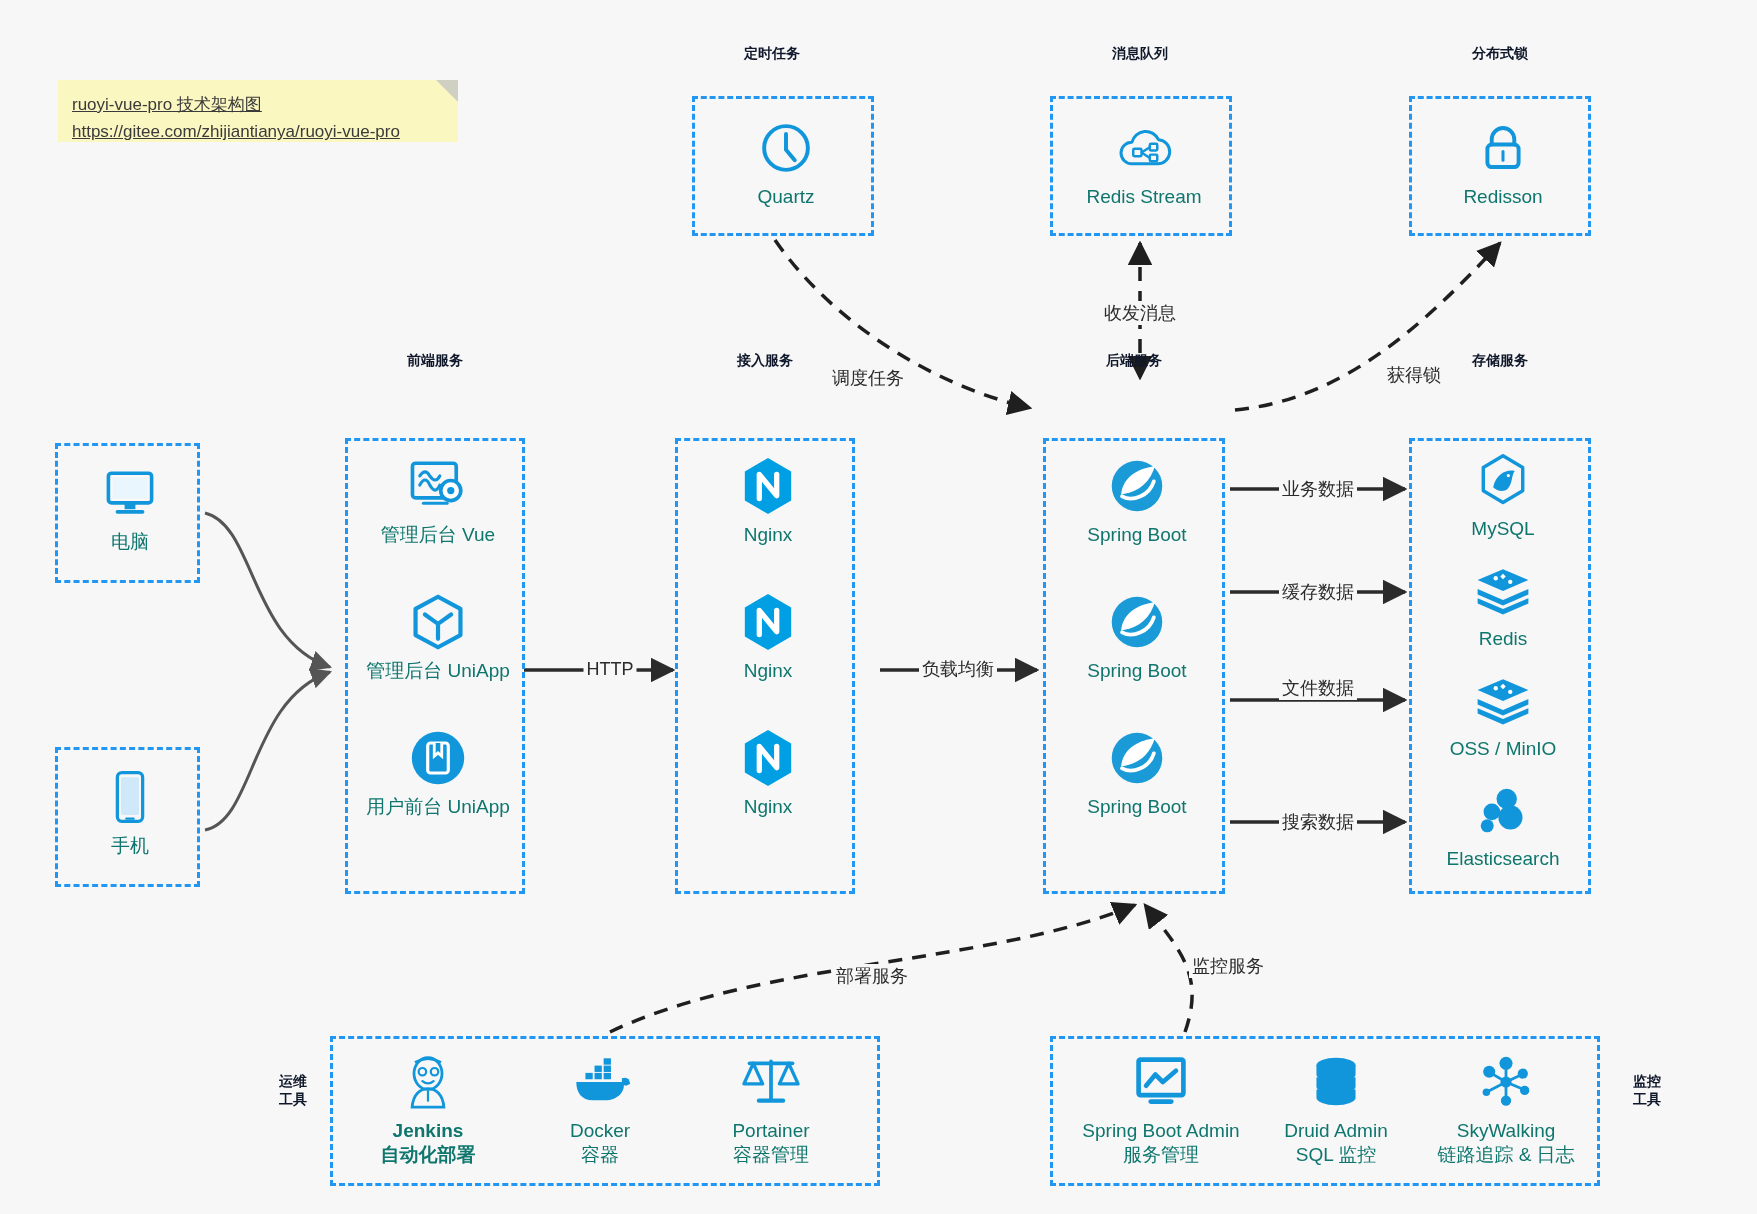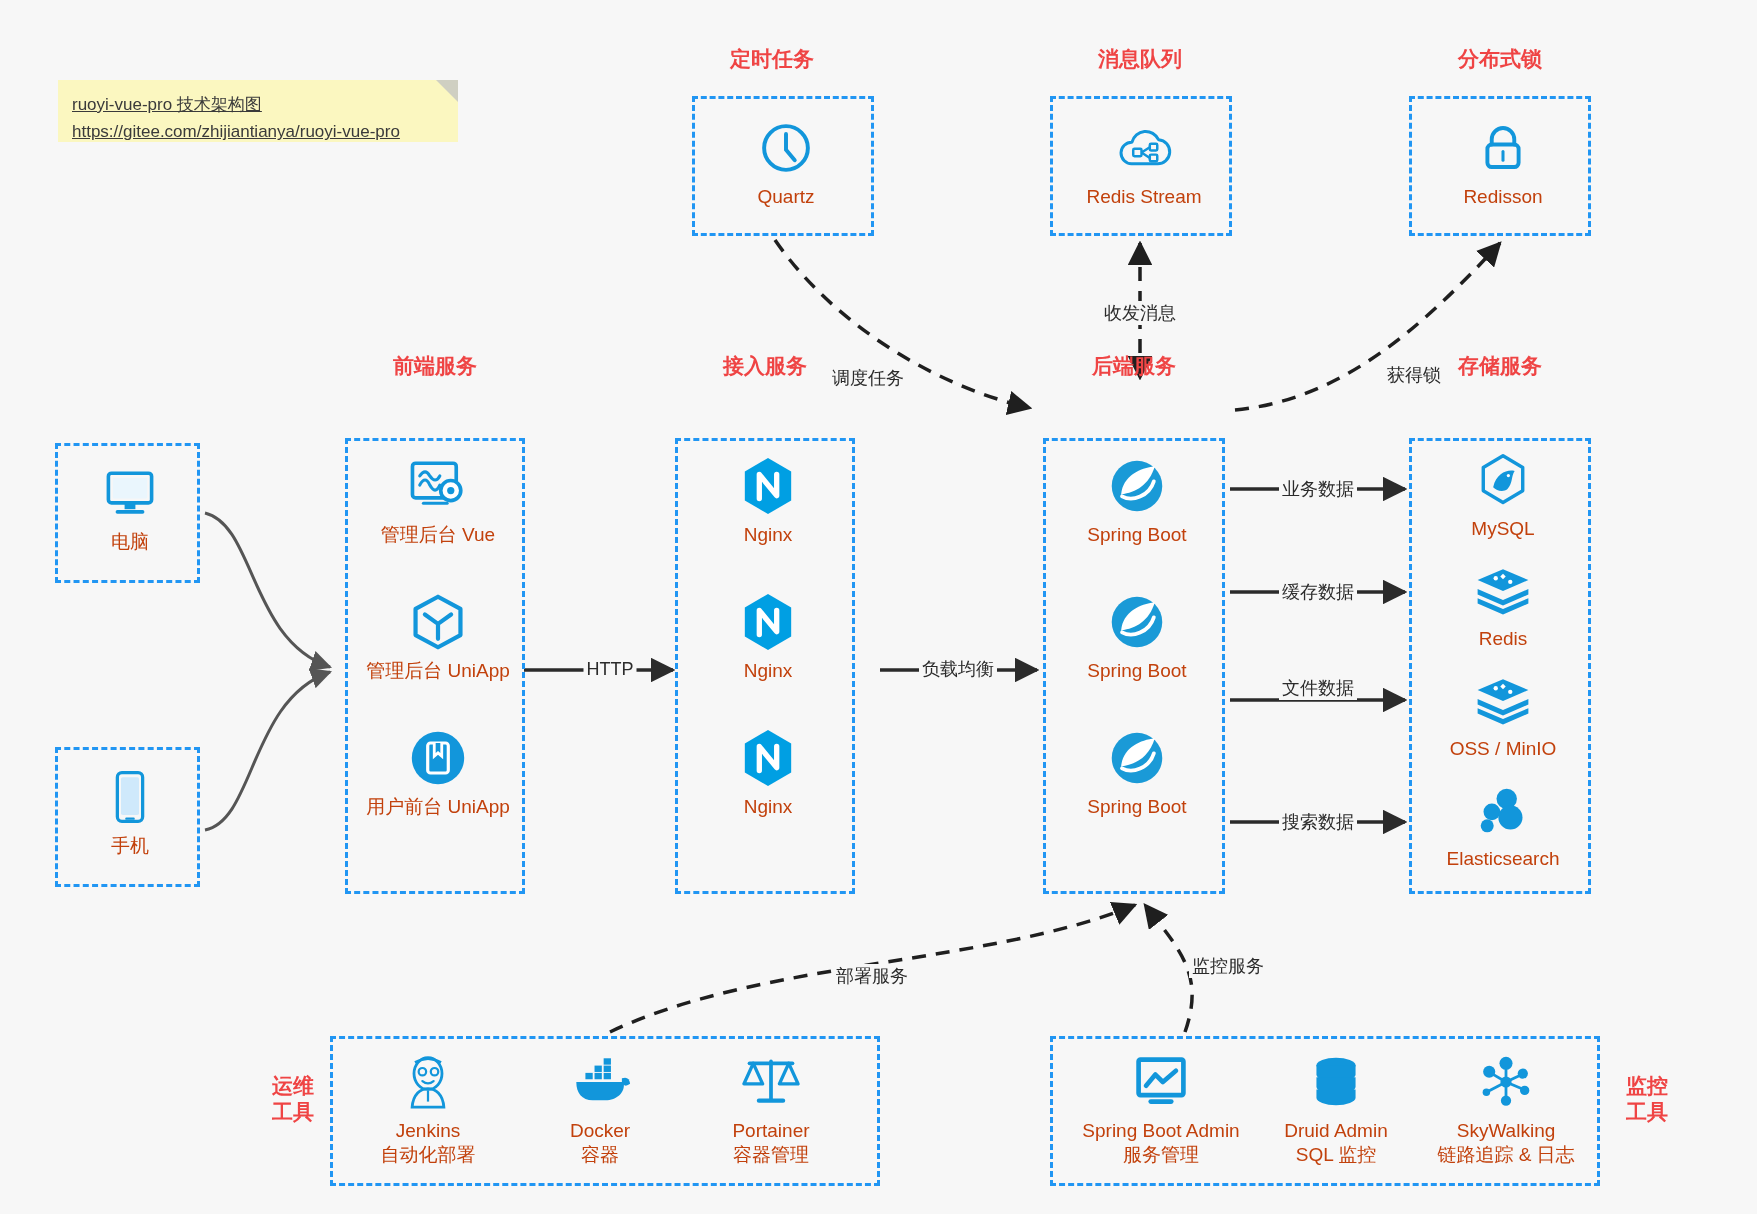--- a/index.html
+++ b/index.html
@@ -38,36 +38,36 @@
 
   
   .group {
     position: absolute;
     border: 3px dashed #2196f3;
     background: transparent;
     box-sizing: border-box;
   }
   .group-title {
     position: absolute;
-    color: #ef4444;
+    color: #0f172a;
     font-weight: bold;
-    font-size: 21px;
+    font-size: 14px;
     white-space: nowrap;
     text-align: center;
   }
   .group-title.side {
     line-height: 1.25;
   }
 
   
   .node {
     position: absolute;
     text-align: center;
     width: 160px;
-    color: #c2410c;
+    color: #0f766e;
   }
   .node .icon {
     height: 62px;
     display: flex;
     align-items: center;
     justify-content: center;
   }
   .node .label {
     margin-top: 6px;
     font-size: 19px;
@@ -379,21 +379,21 @@
       </div>
       <div class="label">Elasticsearch</div>
     </div>
   </div>
 
   <div class="group-title side" style="left:258px; top:1073px; width:70px;">
     <div>运维</div>
     <div>工具</div>
   </div>
   <div class="group" style="left:330px; top:1036px; width:550px; height:150px;">
-    <div class="node" style="left:15px; top:12px;">
+    <div class="node" style="left:15px; top:12px;font-weight:bold;">
       <div class="icon">
         <svg width="56" height="58" viewBox="0 0 60 62">
           <ellipse cx="30" cy="22" rx="15" ry="17" fill="none" stroke="#1296db" stroke-width="3"></ellipse>
           <path d="M13 58 C 14 44 22 38 30 38 C 38 38 46 44 47 58 Z" fill="none" stroke="#1296db" stroke-width="3"></path>
           <circle cx="24" cy="20" r="4" fill="none" stroke="#1296db" stroke-width="2.4"></circle>
           <circle cx="37" cy="20" r="4" fill="none" stroke="#1296db" stroke-width="2.4"></circle>
           <path d="M24 30 q6 5 12 0" fill="none" stroke="#1296db" stroke-width="2.4" stroke-linecap="round"></path>
           <path d="M30 40 v12" stroke="#1296db" stroke-width="2.4"></path>
           <path d="M16 10 q14 -8 28 0" fill="none" stroke="#1296db" stroke-width="2.6"></path>
         </svg>

